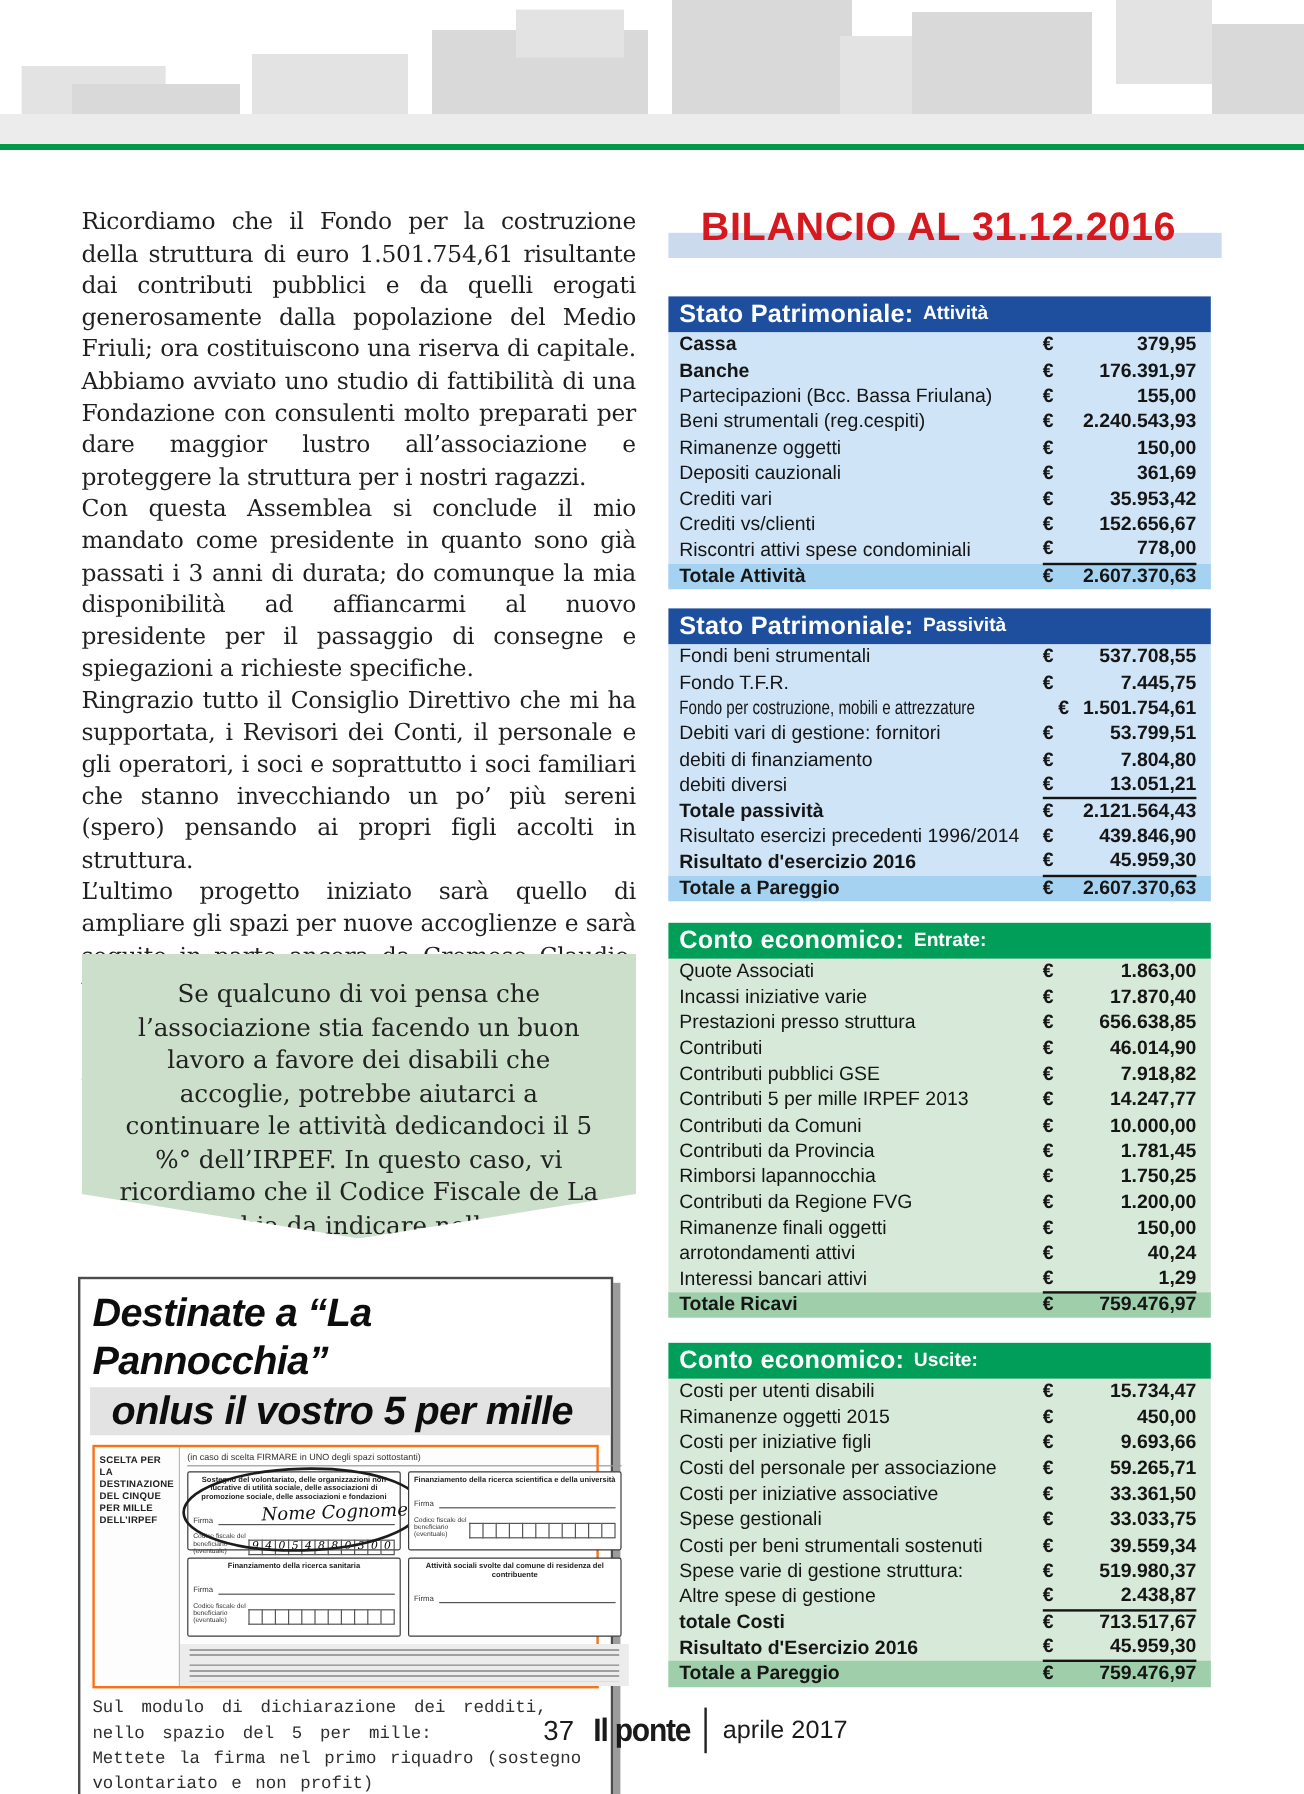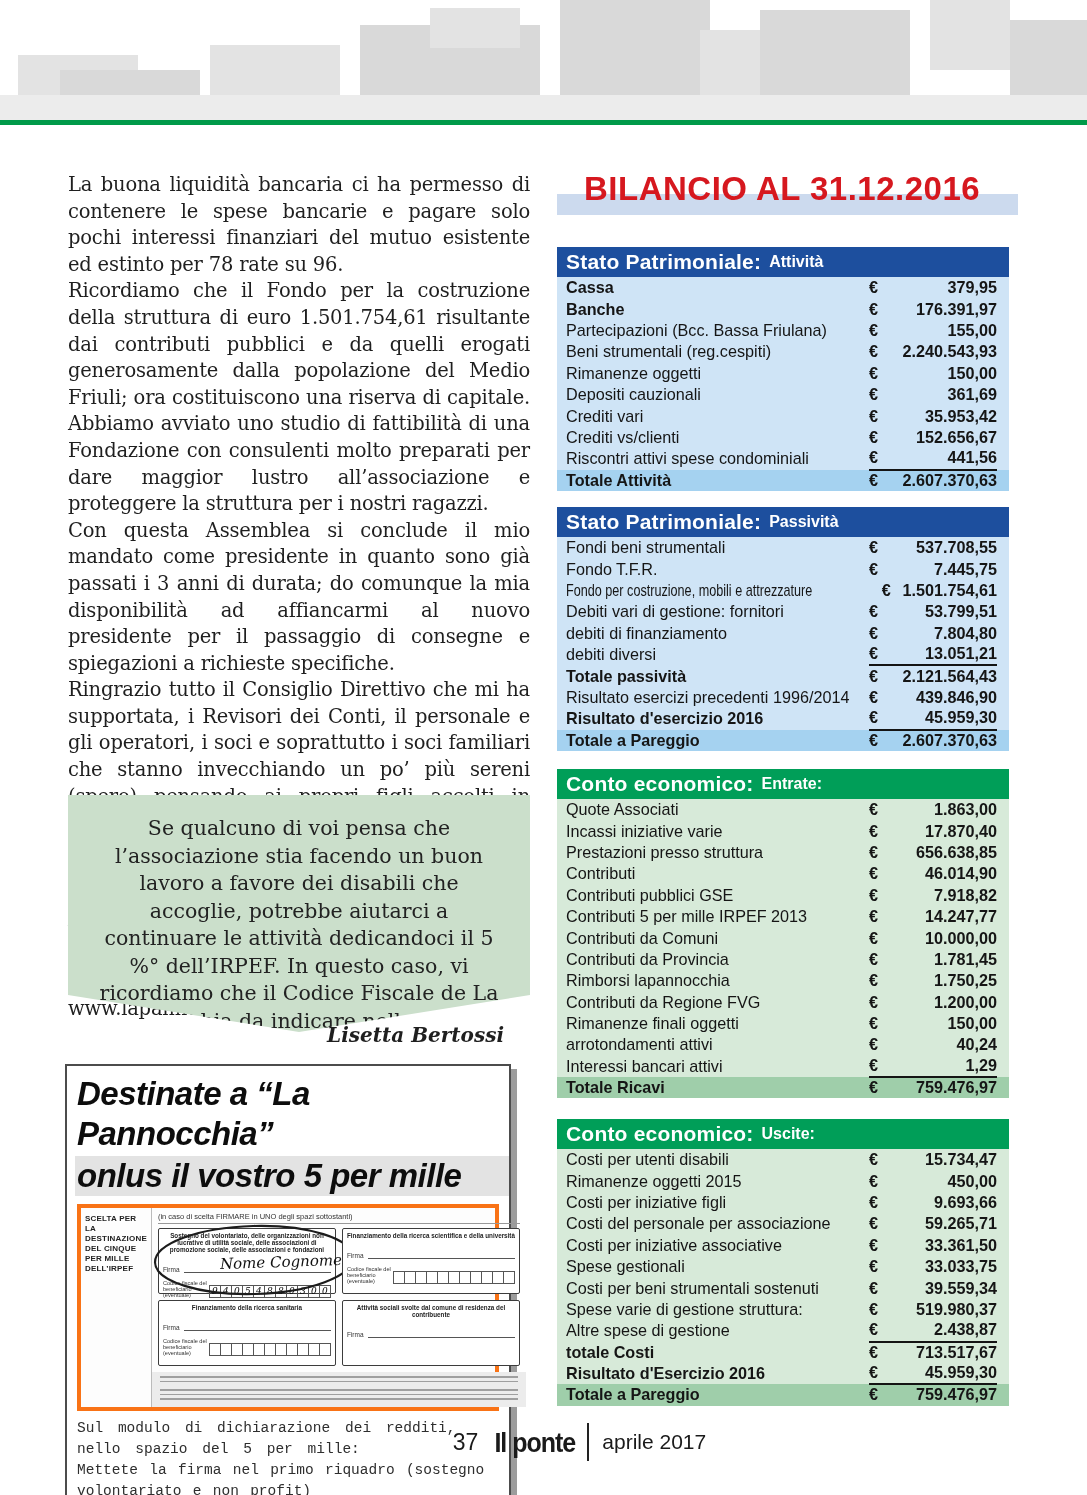--- a/index.html
+++ b/index.html
@@ -28,23 +28,23 @@
            text-align:center;}
   .callout .ctext{padding:20px 26px 0 26px;font-family:"DejaVu Serif",serif;font-size:20.5px;
                   line-height:27.5px;color:#222;}
   .callout .ccode{margin-top:6px;font-family:"DejaVu Serif",serif;font-weight:bold;font-size:31px;
                   color:#1b1b1b;letter-spacing:1px;}
 
   
   .destinate{position:absolute;left:65px;top:1064px;width:446px;background:#fff;
              border:2px solid #4c4c4c;box-shadow:6px 5px 0 #9c9c9c;padding:8px 10px 10px 10px;box-sizing:border-box;}
   .dest-title{font-style:italic;font-weight:bold;color:#0d0d0d;font-size:33px;line-height:40px;letter-spacing:-0.5px;}
-  .dest-title .l2{display:block;background:#e3e3e3;margin:2px -10px 0 -2px;padding-left:2px;}
-
-  .form-scan{margin-top:8px;border:4px solid #f97316;background:#fdfdfd;display:flex;
+  .dest-title .l2{display:block;background:#e3e3e3;margin:2px -10px 0 -2px;padding-left:18px;}
+
+  .form-scan{margin-top:8px;border:2px solid #f97316;background:#fdfdfd;display:flex;
              font-family:"Liberation Sans",sans-serif;position:relative;}
   .fside{width:74px;padding:6px 4px;font-size:8px;font-weight:bold;color:#222;line-height:10px;
          letter-spacing:.2px;}
   .fmain{flex:1;border-left:1px solid #bbb;padding:4px 6px 0 6px;position:relative;}
   .fnote{font-size:7.5px;color:#333;border-bottom:1px solid #999;padding-bottom:2px;}
   .quads{display:grid;grid-template-columns:1fr 1fr;gap:6px;margin-top:4px;}
   .quad{border:1.3px solid #3c3c3c;border-radius:2px;padding:3px 4px;height:58px;position:relative;background:#fff;}
   .qhead{font-size:6.3px;line-height:7px;text-align:center;color:#222;font-weight:bold;}
   .qline{display:flex;align-items:flex-end;margin-top:9px;}
   .qline .flab{font-size:6.5px;color:#333;margin-right:4px;}
@@ -114,21 +114,20 @@
       <div class="sky d" style="left:760px;top:10px;width:150px;height:105px;"></div>
       <div class="sky" style="left:930px;top:0;width:80px;height:70px;"></div>
       <div class="sky d" style="left:1010px;top:20px;width:77px;height:95px;"></div>
       <div class="sky" style="left:0;top:95px;width:1087px;height:25px;background:#ececec;"></div>
     </div>
     <div class="banner-rule"></div>
   </div>
 
   <div class="left-col">
     <div>
-        <p class="apar">La buona liquidità bancaria ci ha permesso di contenere le spese bancarie e pagare solo pochi interessi finanziari del mutuo esistente ed estinto per 78 rate su 96.</p>
         <p class="apar">Ricordiamo che il Fondo per la costruzione della struttura di euro 1.501.754,61 risultante dai contributi pubblici e da quelli erogati generosamente dalla popolazione del Medio Friuli; ora costituiscono una riserva di capitale. Abbiamo avviato uno studio di fattibilità di una Fondazione con consulenti molto preparati per dare maggior lustro all’associazione e proteggere la struttura per i nostri ragazzi.</p>
         <p class="apar">Con questa Assemblea si conclude il mio mandato come presidente in quanto sono già passati i 3 anni di durata; do comunque la mia disponibilità ad affiancarmi al nuovo presidente per il passaggio di consegne e spiegazioni a richieste specifiche.</p>
         <p class="apar">Ringrazio tutto il Consiglio Direttivo che mi ha supportata, i Revisori dei Conti, il personale e gli operatori, i soci e soprattutto i soci familiari che stanno invecchiando un po’ più sereni (spero) pensando ai propri figli accolti in struttura.</p>
         <p class="apar">L’ultimo progetto iniziato sarà quello di ampliare gli spazi per nuove accoglienze e sarà seguito in parte ancora da Gremese Claudio, vecchio presidente.</p>
         <p class="apar">Coloro che volessero vedere il bilancio più in dettaglio possono trovarlo su internet: www.lapannocchia.org</p>
       </div>
     <div class="sig">Lisetta Bertossi</div>
   </div>
 
   <div class="callout">
@@ -311,21 +310,21 @@
           <div class="lbl">Crediti vs/clienti</div>
           <div class="nums">
             <span class="eur">€</span>
             <span class="amt">152.656,67</span>
           </div>
         </div>
         <div class="frow rule">
           <div class="lbl">Riscontri attivi spese condominiali</div>
           <div class="nums">
             <span class="eur">€</span>
-            <span class="amt">441,56</span>
+            <span class="amt">778,00</span>
           </div>
         </div>
         <div class="frow b total">
           <div class="lbl">Totale Attività</div>
           <div class="nums">
             <span class="eur">€</span>
             <span class="amt">2.607.370,63</span>
           </div>
         </div>
       </div>

